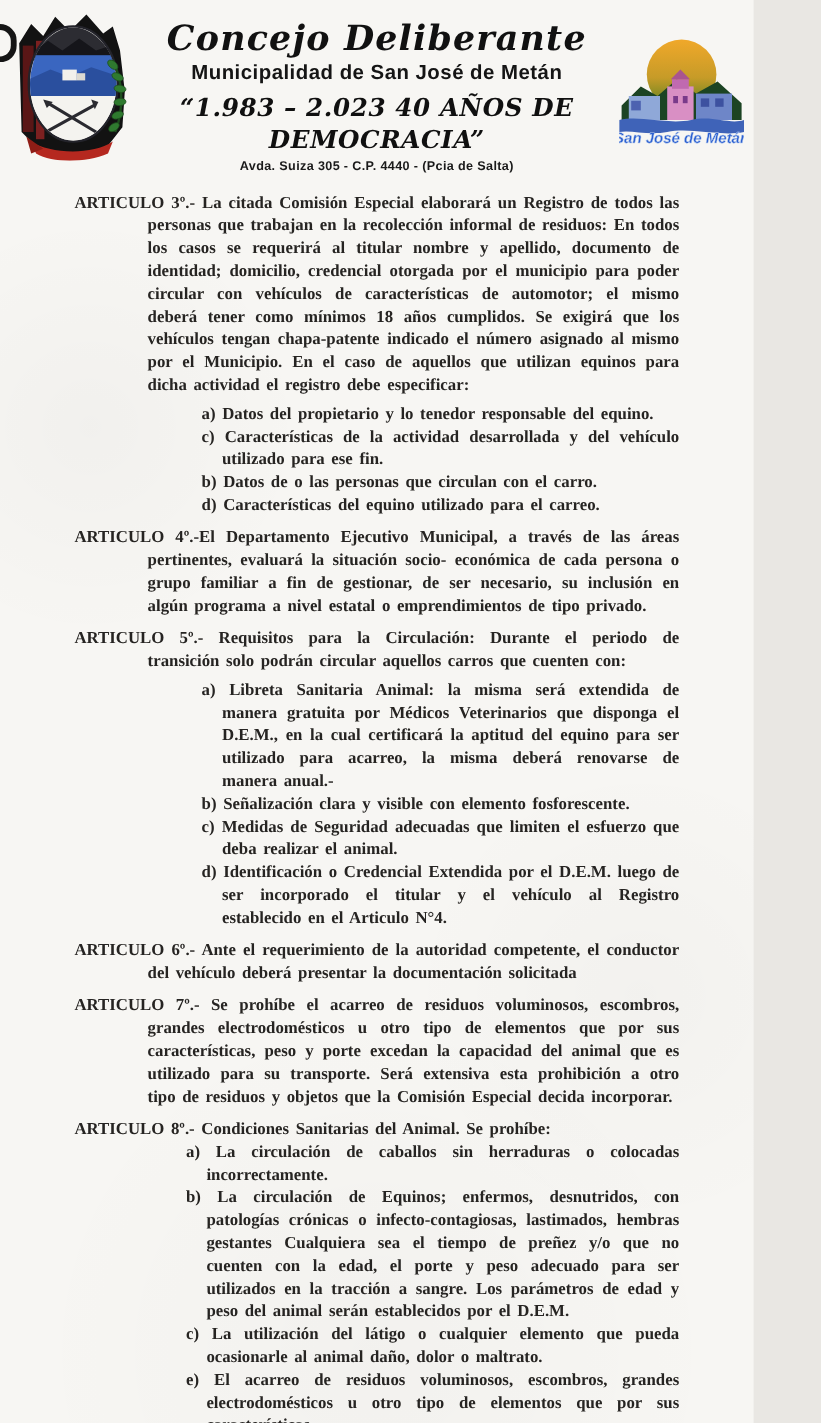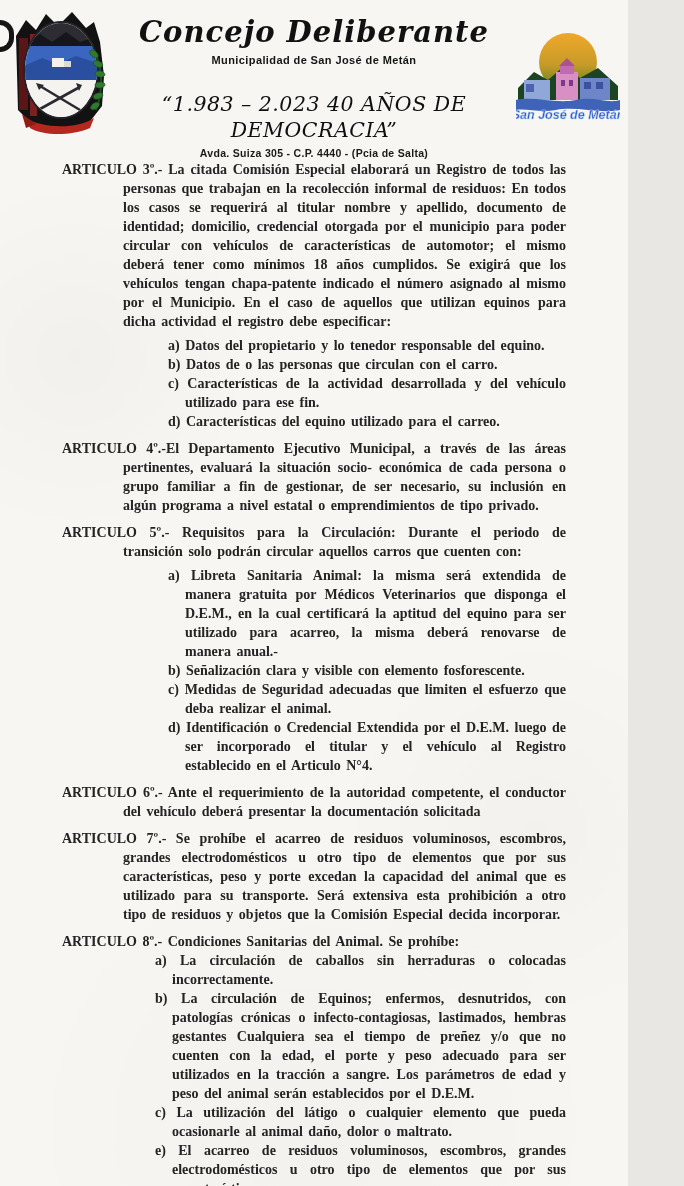--- a/index.html
+++ b/index.html
@@ -29,28 +29,28 @@
     border-radius:0 14px 14px 0;
   }
   .head-center{margin:0 118px;text-align:center;padding-top:16px;}
   .org-title{
     font-family:"DejaVu Serif","Liberation Serif",serif;
     font-style:italic;font-weight:700;
     font-size:29px;line-height:32px;letter-spacing:1px;color:#111;
   }
   .org-sub{
     font-family:"Liberation Sans","DejaVu Sans",sans-serif;
-    font-weight:700;font-size:11px;line-height:21px;
+    font-weight:700;font-size:17px;line-height:21px;
     letter-spacing:0.4px;color:#151515;margin-top:2px;
   }
   .motto{
     font-family:"DejaVu Serif","Liberation Serif",serif;
-    font-style:italic;font-weight:400;
+    font-style:italic;font-weight:700;
     font-size:20.5px;line-height:26px;letter-spacing:0.5px;color:#101010;
-    margin-top:20px;
+    margin-top:6px;
   }
   .address{
     font-family:"Liberation Sans","DejaVu Sans",sans-serif;
     font-weight:700;font-size:10.5px;line-height:14px;
     letter-spacing:0.3px;color:#1a1a1a;margin-top:3px;
   }
   
   .doc-body{padding:8px 62px 0 62px;font-weight:bold;}
   .article{margin-bottom:8px;}
   .art{
@@ -149,22 +149,22 @@
       <text x="52" y="95" text-anchor="middle" font-family="Liberation Sans, sans-serif" font-size="12.5" font-style="italic" font-weight="bold" fill="#2b5fd0" stroke="#bcd0f0" stroke-width="0.4">San José de Metán</text>
     </svg>
   </header>
 
   <main class="doc-body">
 
     <section class="article">
       <p class="art"><span class="art-label">ARTICULO 3º.-</span> <span>La citada Comisión Especial elaborará un Registro de todos las personas que trabajan en la recolección informal de residuos: En todos los casos se requerirá al titular nombre y apellido, documento de identidad; domicilio, credencial otorgada por el municipio para poder circular con vehículos de características de automotor; el mismo deberá tener como mínimos 18 años cumplidos. Se exigirá que los vehículos tengan chapa-patente indicado el número asignado al mismo por el Municipio. En el caso de aquellos que utilizan equinos para dicha actividad el registro debe especificar:</span></p>
       <div class="items">
         <div class="li"><span>a)</span> <span>Datos del propietario y lo tenedor responsable del equino.</span></div>
+        <div class="li"><span>c)</span> <span>Características de la actividad desarrollada y del vehículo utilizado para ese fin.</span></div>
         <div class="li"><span>b)</span> <span>Datos de o las personas que circulan con el carro.</span></div>
-        <div class="li"><span>c)</span> <span>Características de la actividad desarrollada y del vehículo utilizado para ese fin.</span></div>
         <div class="li"><span>d)</span> <span>Características del equino utilizado para el carreo.</span></div>
       </div>
     </section>
 
     <section class="article">
       <p class="art"><span class="art-label">ARTICULO 4º.-</span><span>El Departamento Ejecutivo Municipal, a través de las áreas pertinentes, evaluará la situación socio- económica de cada persona o grupo familiar a fin de gestionar, de ser necesario, su inclusión en algún programa a nivel estatal o emprendimientos de tipo privado.</span></p>
     </section>
 
     <section class="article">
       <p class="art"><span class="art-label">ARTICULO 5º.-</span> <span>Requisitos para la Circulación: Durante el periodo de transición solo podrán circular aquellos carros que cuenten con:</span></p>

